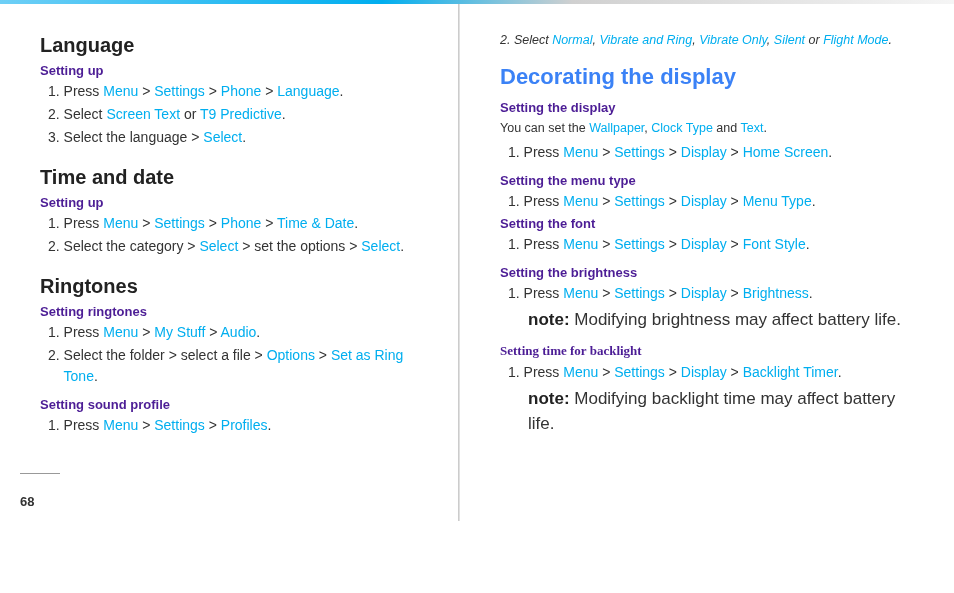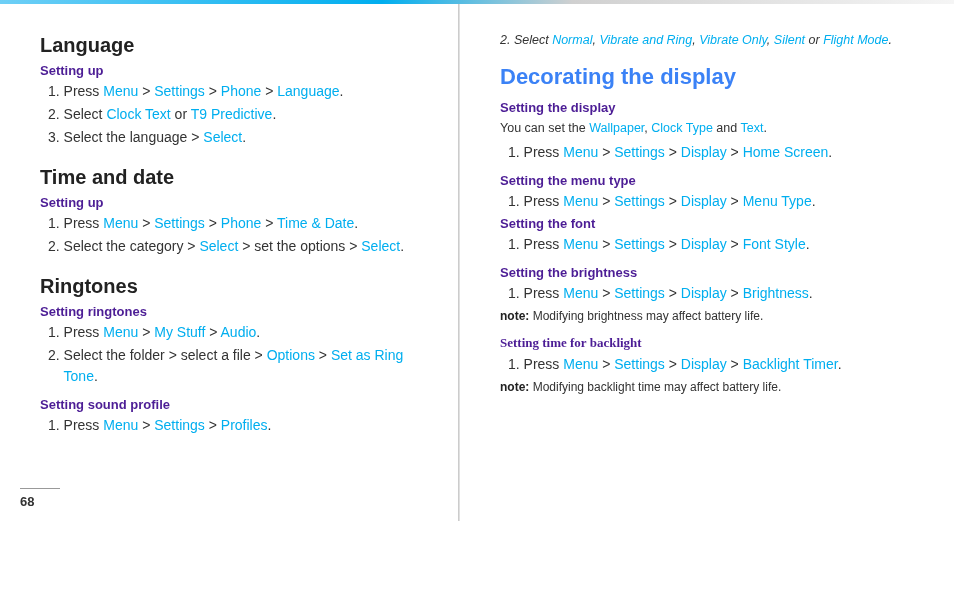--- a/index.html
+++ b/index.html
@@ -86,40 +86,41 @@
       margin-bottom: 2px;
       line-height: 1.5;
     }
 
     .link {
       color: #00aeef;
       font-weight: normal;
     }
 
     .note {
-      font-size: 12px;
+      font-size: 17px;
       color: #333;
       margin-top: 3px;
       line-height: 1.5;
+      margin-left: 28px;
     }
 
     .note-bold {
       font-weight: bold;
       color: #222;
     }
 
     .page-number {
       position: absolute;
       bottom: 12px;
       left: 20px;
       font-size: 13px;
       font-weight: bold;
       color: #333;
       border-top: 1px solid #999;
-      padding-top: 5px;
+      padding-top: 20px;
       width: 40px;
       text-align: left;
     }
 
     .intro-line {
       font-size: 12.5px;
       color: #333;
       margin-bottom: 4px;
       line-height: 1.6;
     }
@@ -130,21 +131,21 @@
 <div class="page-container">
   <div class="top-line"></div>
 
   <div class="left-column">
 
     <div class="section">
       <div class="section-title">Language</div>
       <div class="subsection-title">Setting up</div>
       <ul class="instruction-list">
         <li>1. Press <span class="link">Menu</span> &gt; <span class="link">Settings</span> &gt; <span class="link">Phone</span> &gt; <span class="link">Language</span>.</li>
-        <li>2. Select <span class="link">Clock Text</span> or <span class="link">T9 Predictive</span>.</li>
+        <li>2. Select <span class="link">Screen Text</span> or <span class="link">T9 Predictive</span>.</li>
         <li>3. Select the language &gt; <span class="link">Select</span>.</li>
       </ul>
     </div>
 
     <div class="section">
       <div class="section-title">Time and date</div>
       <div class="subsection-title">Setting up</div>
       <ul class="instruction-list">
         <li>1. Press <span class="link">Menu</span> &gt; <span class="link">Settings</span> &gt; <span class="link">Phone</span> &gt; <span class="link">Time &amp; Date</span>.</li>
         <li>2. Select the category &gt; <span class="link">Select</span> &gt; set the options &gt; <span class="link">Select</span>.</li>

